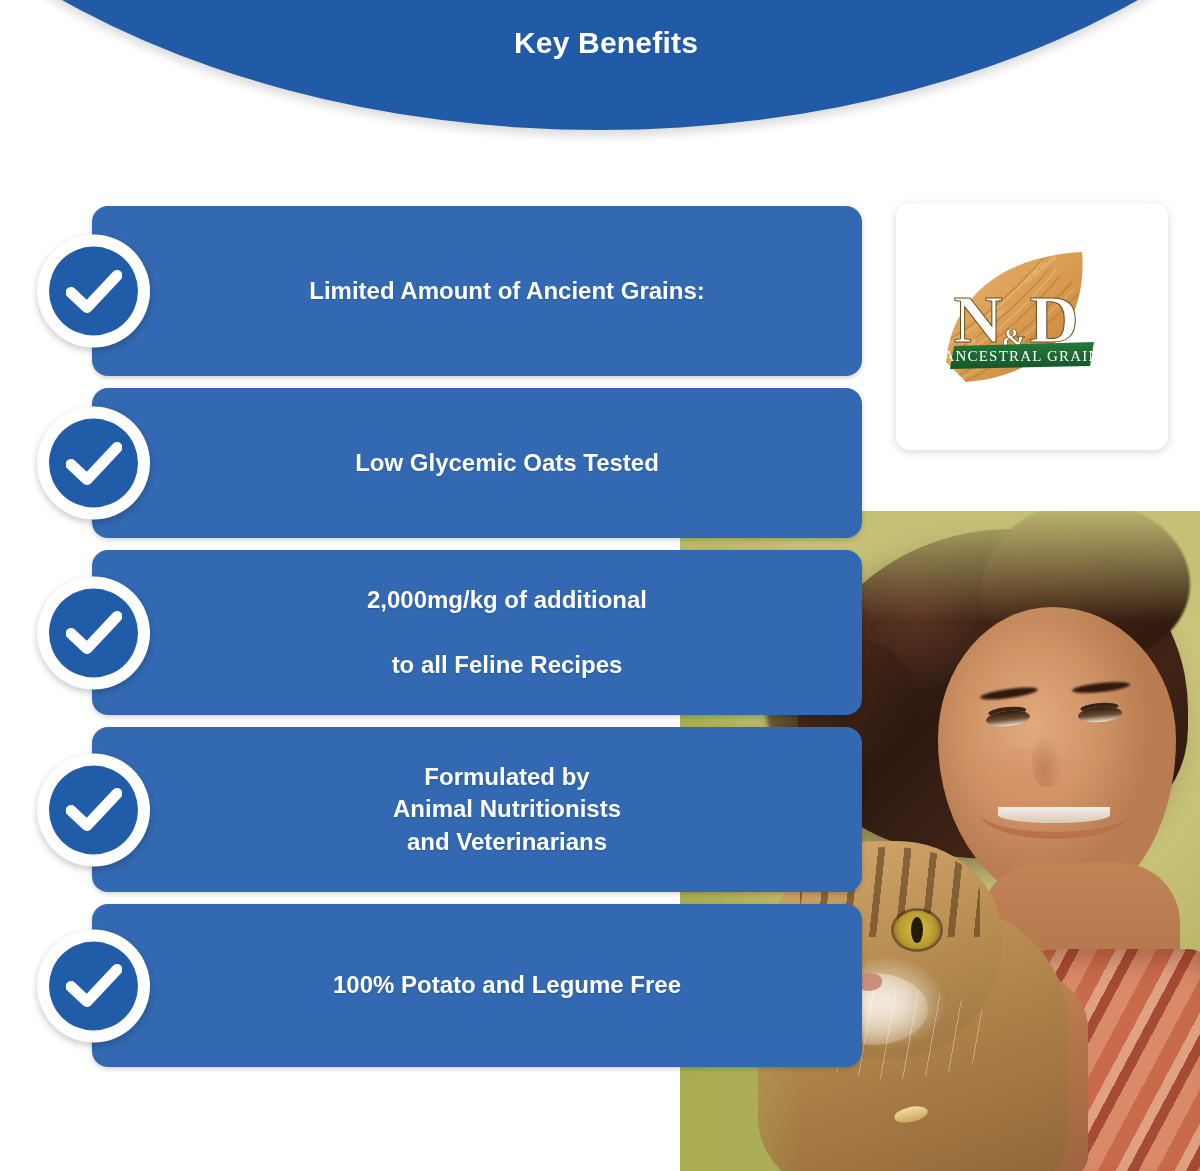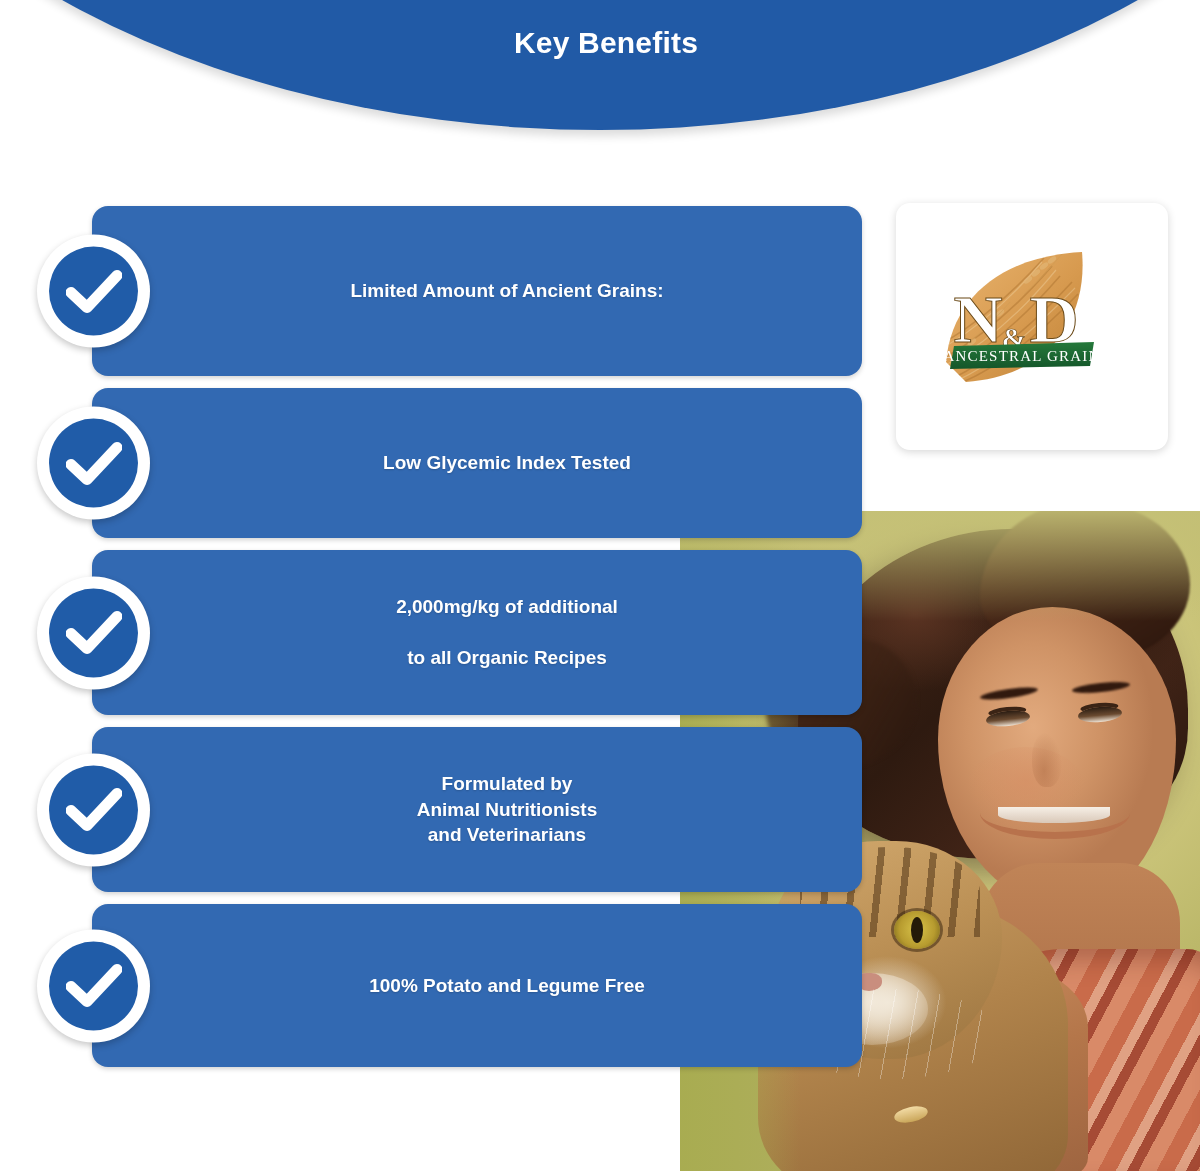--- a/index.html
+++ b/index.html
@@ -266,21 +266,21 @@
     border-radius:16px;
     box-shadow:0 2px 5px rgba(0,0,0,.18);
     color:#ffffff;
     display:flex;
     align-items:center;
     justify-content:center;
     text-align:center;
     padding:18px 40px 18px 100px;
   }
   .benefit-text{
-    font-size:19px;
+    font-size:24px;
     line-height:1.34;
     font-weight:600;
     text-shadow:0 1px 2px rgba(0,0,0,.18);
   }
   .benefit-text b{ font-weight:800; }
   .h170 { min-height:170px; }
   .h150 { min-height:150px; }
   .h165 { min-height:165px; }
   .h163 { min-height:163px;align-items:center; }
 
@@ -389,38 +389,38 @@
   <div class="benefit-row">
     <div class="check">
       <div class="disc">
         <svg width="56" height="46" viewBox="0 0 56 46" aria-hidden="true">
           <path d="M5 24 L21 39 L51 7" fill="none" stroke="#ffffff" stroke-width="11" stroke-linecap="round" stroke-linejoin="round"></path>
         </svg>
       </div>
     </div>
     <div class="benefit-card h150">
       <div class="benefit-text">
-        <span>Low Glycemic Index Tested</span>
+        <span>Low Glycemic Oats Tested</span>
       </div>
     </div>
   </div>
 
   <div class="benefit-row">
     <div class="check">
       <div class="disc">
         <svg width="56" height="46" viewBox="0 0 56 46" aria-hidden="true">
           <path d="M5 24 L21 39 L51 7" fill="none" stroke="#ffffff" stroke-width="11" stroke-linecap="round" stroke-linejoin="round"></path>
         </svg>
       </div>
     </div>
     <div class="benefit-card h165">
       <div class="benefit-text">
         <b>2,000mg/kg</b><span> of additional</span><br>
         <br>
-        <span>to all Organic Recipes</span>
+        <span>to all Feline Recipes</span>
       </div>
     </div>
   </div>
 
   <div class="benefit-row">
     <div class="check">
       <div class="disc">
         <svg width="56" height="46" viewBox="0 0 56 46" aria-hidden="true">
           <path d="M5 24 L21 39 L51 7" fill="none" stroke="#ffffff" stroke-width="11" stroke-linecap="round" stroke-linejoin="round"></path>
         </svg>

